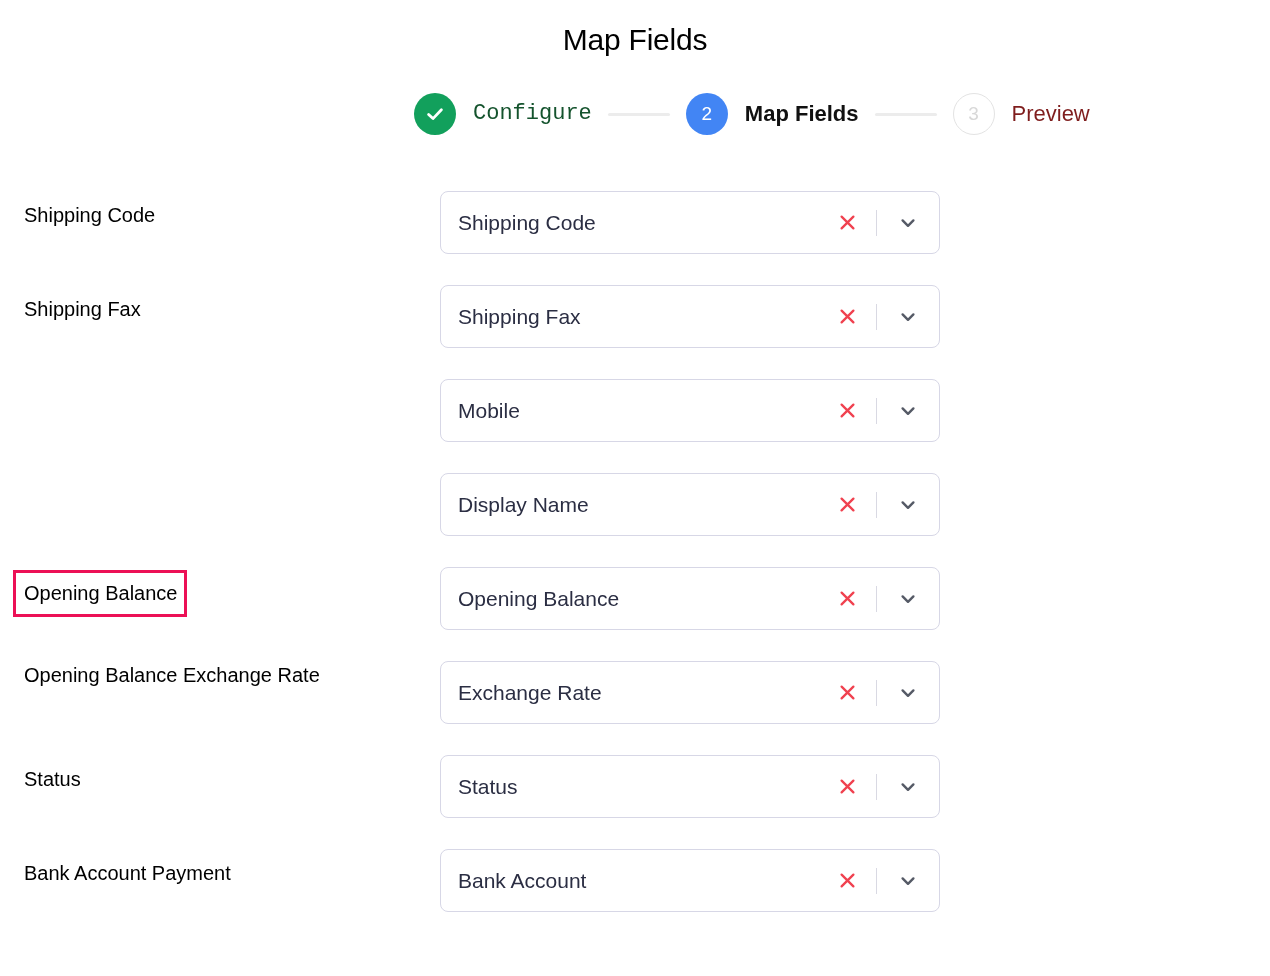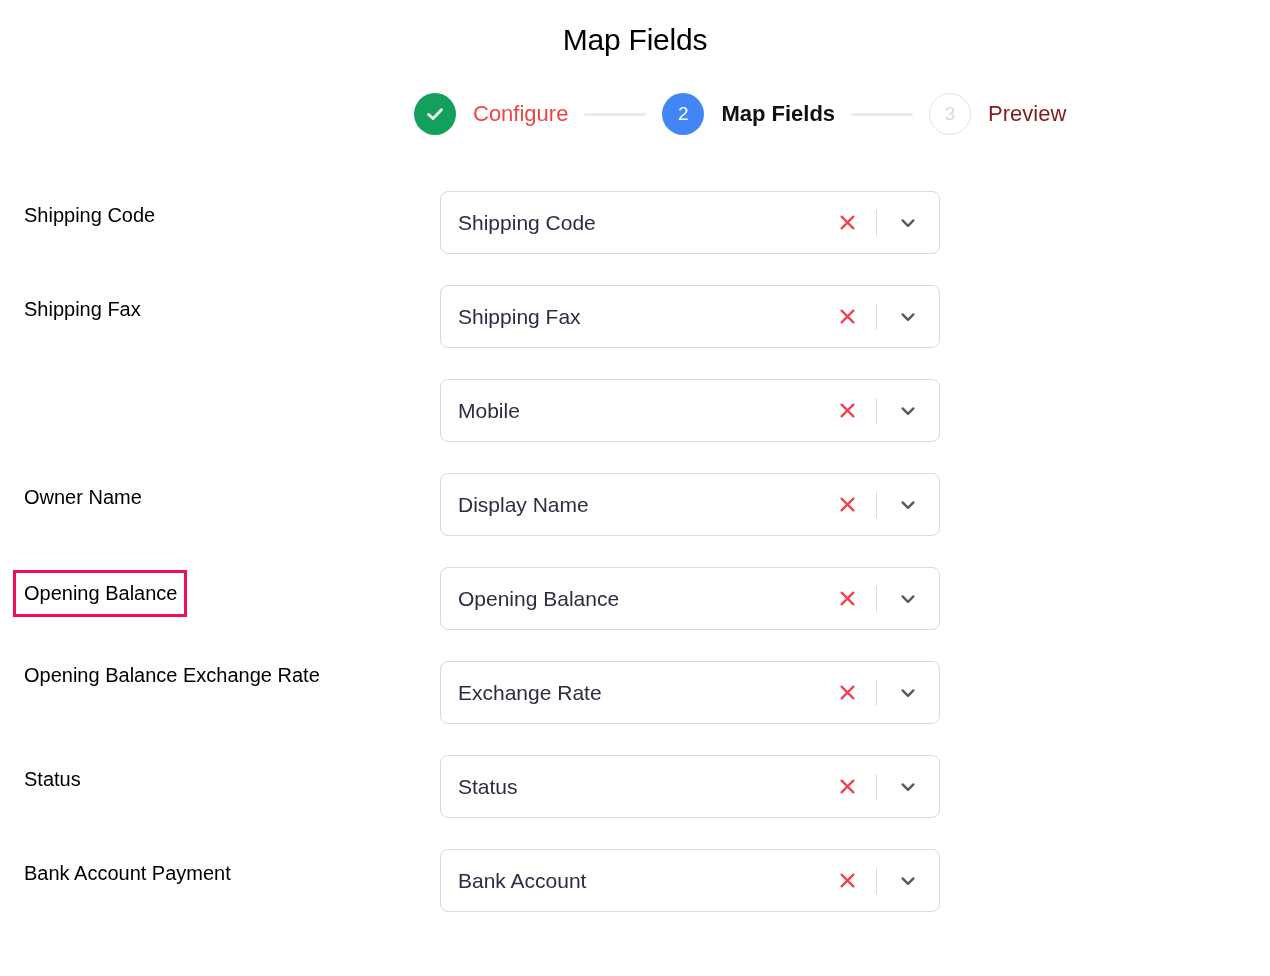--- a/index.html
+++ b/index.html
@@ -75,21 +75,21 @@
     background: #ffffff;
     border: 1.6px solid #e3e3e3;
     color: #d8d8d8;
   }
   .step-label {
     margin-left: 17px;
     font-size: 22px;
     line-height: 26px;
     white-space: nowrap;
   }
-  .step-label.done      { color: #ef4444; font-weight: 500; }
+  .step-label.done      { color: #14532d; font-weight: 500; font-family: Liberation Mono, monospace; }
   .step-label.current   { color: #111111; font-weight: 600; }
   .step-label.upcoming  { color: #7f1d1d; font-weight: 400; }
 
   .step-connector {
     width: 62px;
     height: 3px;
     background: #ececec;
     margin: 0 16px;
     flex: 0 0 auto;
     border-radius: 2px;
@@ -324,23 +324,20 @@
         <span>
           <svg width="20" height="20" viewBox="0 0 20 20" aria-hidden="true">
             <path d="M4.6 7.4 L10 12.8 L15.4 7.4" fill="none" stroke="#555a66" stroke-width="2.4" stroke-linecap="round" stroke-linejoin="round"></path>
           </svg>
         </span>
       </div>
     </div>
   </div>
 
   <div class="field-row">
-    <div class="field-label">
-      <span class="field-label-inner">Owner Name</span>
-    </div>
     <div class="field-select">
       <div class="field-value">Display Name</div>
       <div class="clear-btn">
         <span>
           <svg width="19" height="19" viewBox="0 0 19 19" aria-hidden="true">
             <path d="M3.6 3.6 L15.4 15.4 M15.4 3.6 L3.6 15.4" stroke="#f0414f" stroke-width="2.3" stroke-linecap="round"></path>
           </svg>
         </span>
       </div>
       <div class="select-divider"></div>

